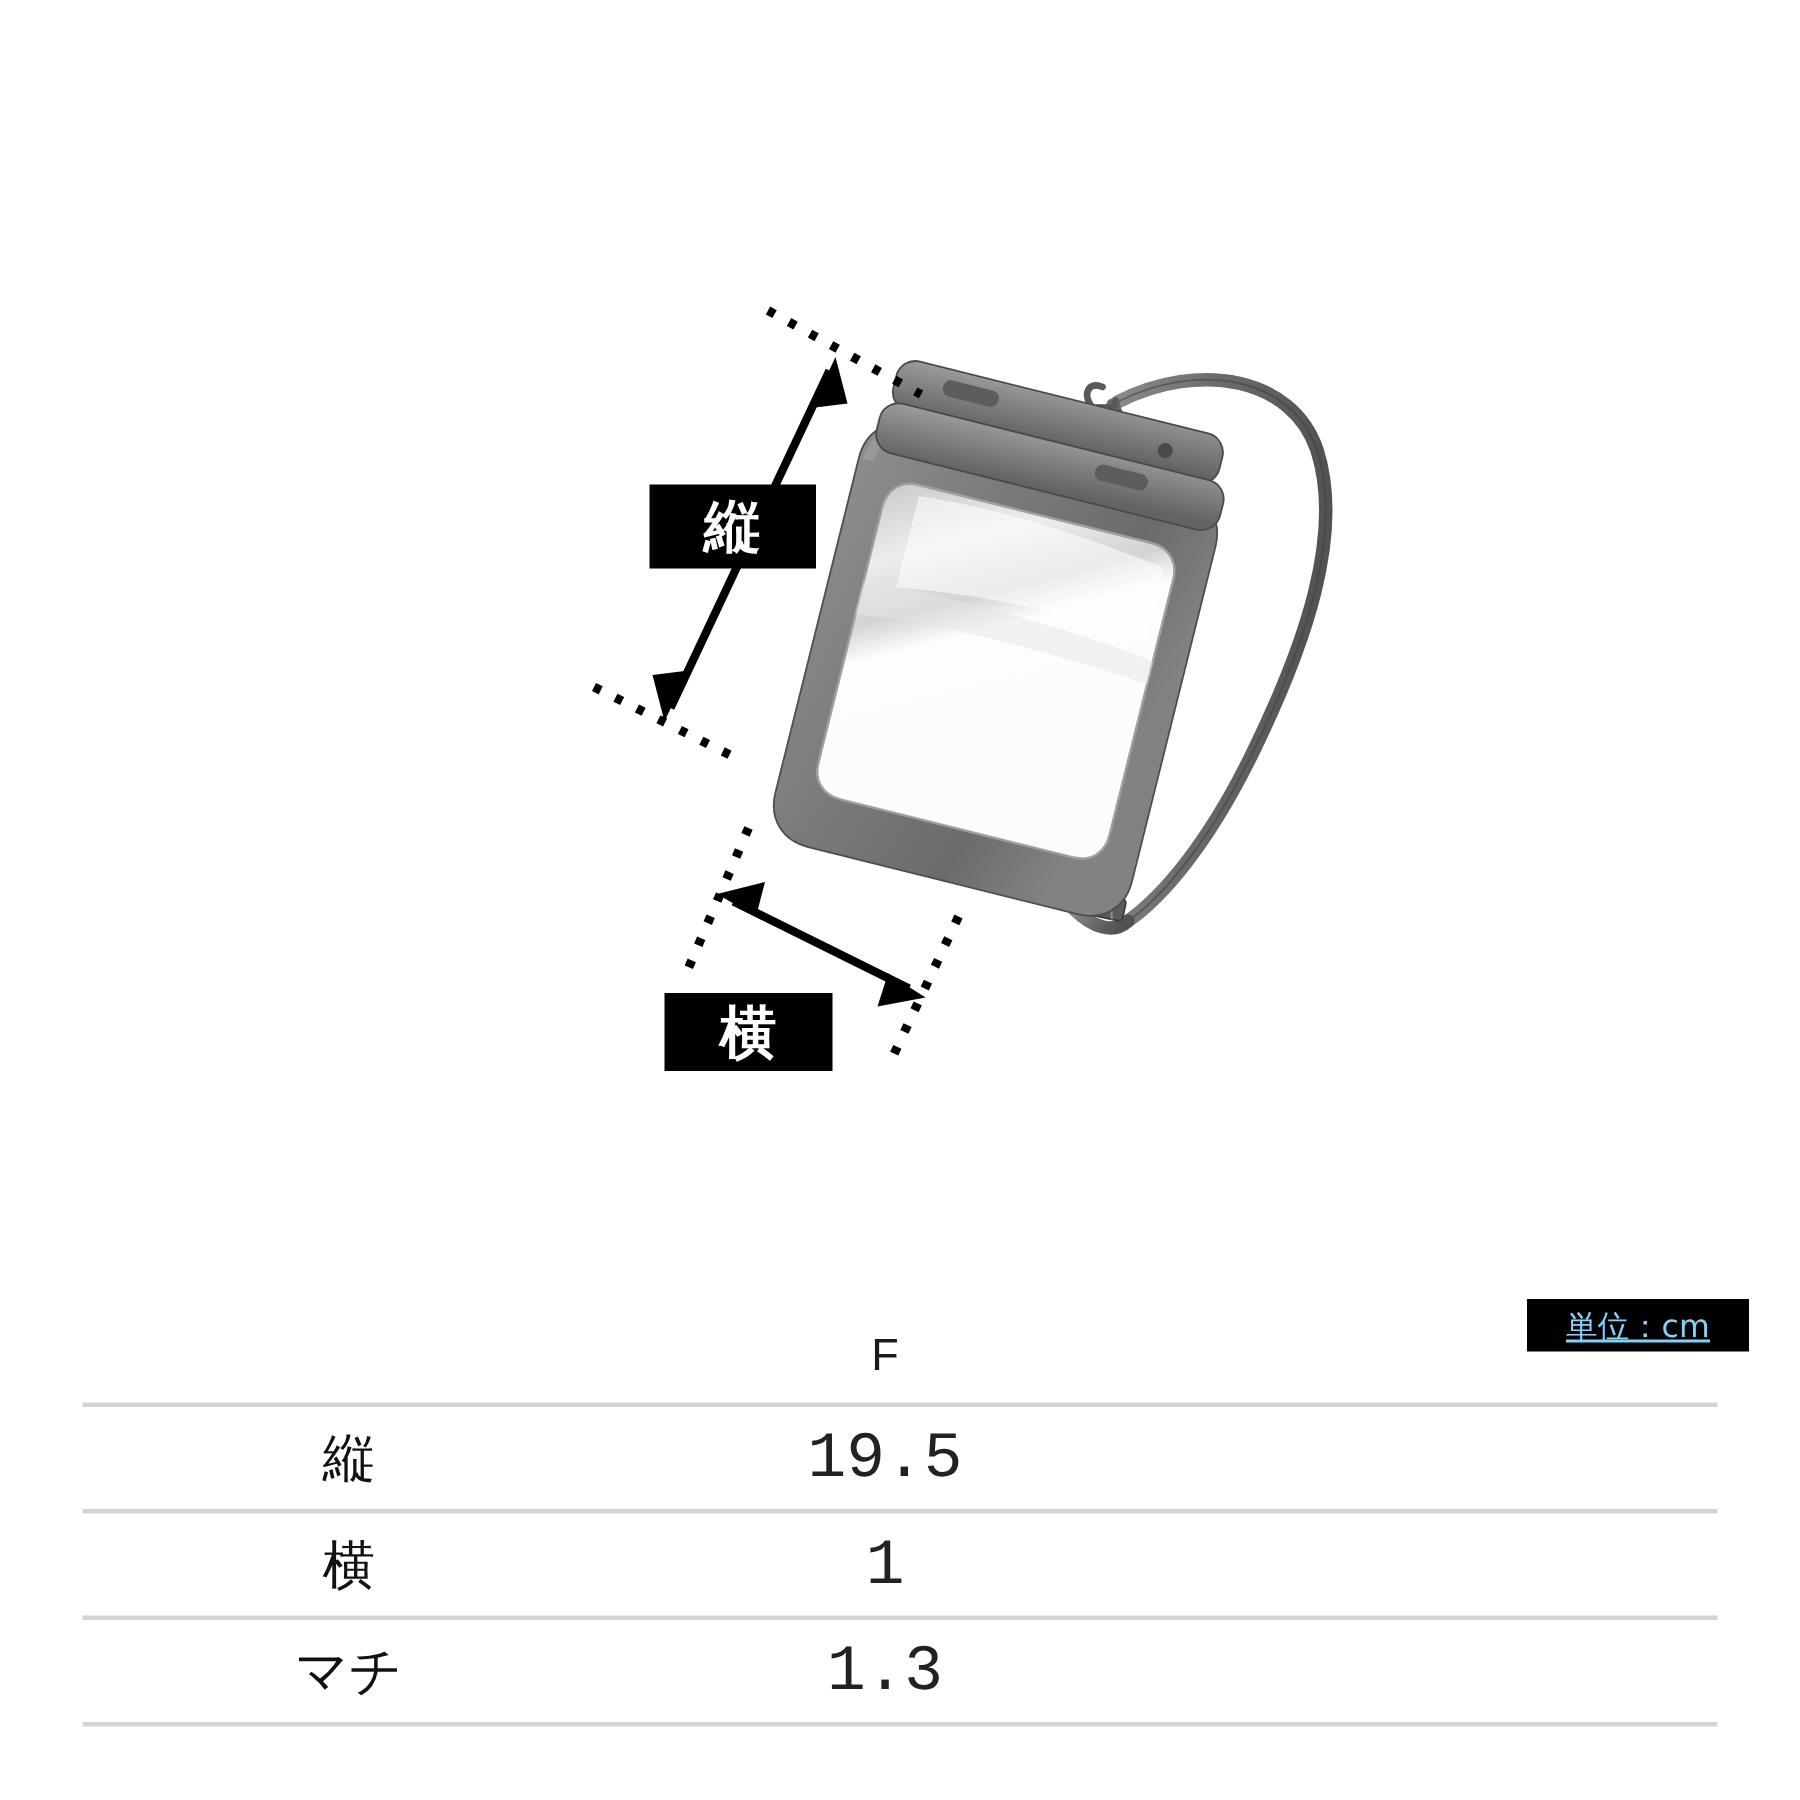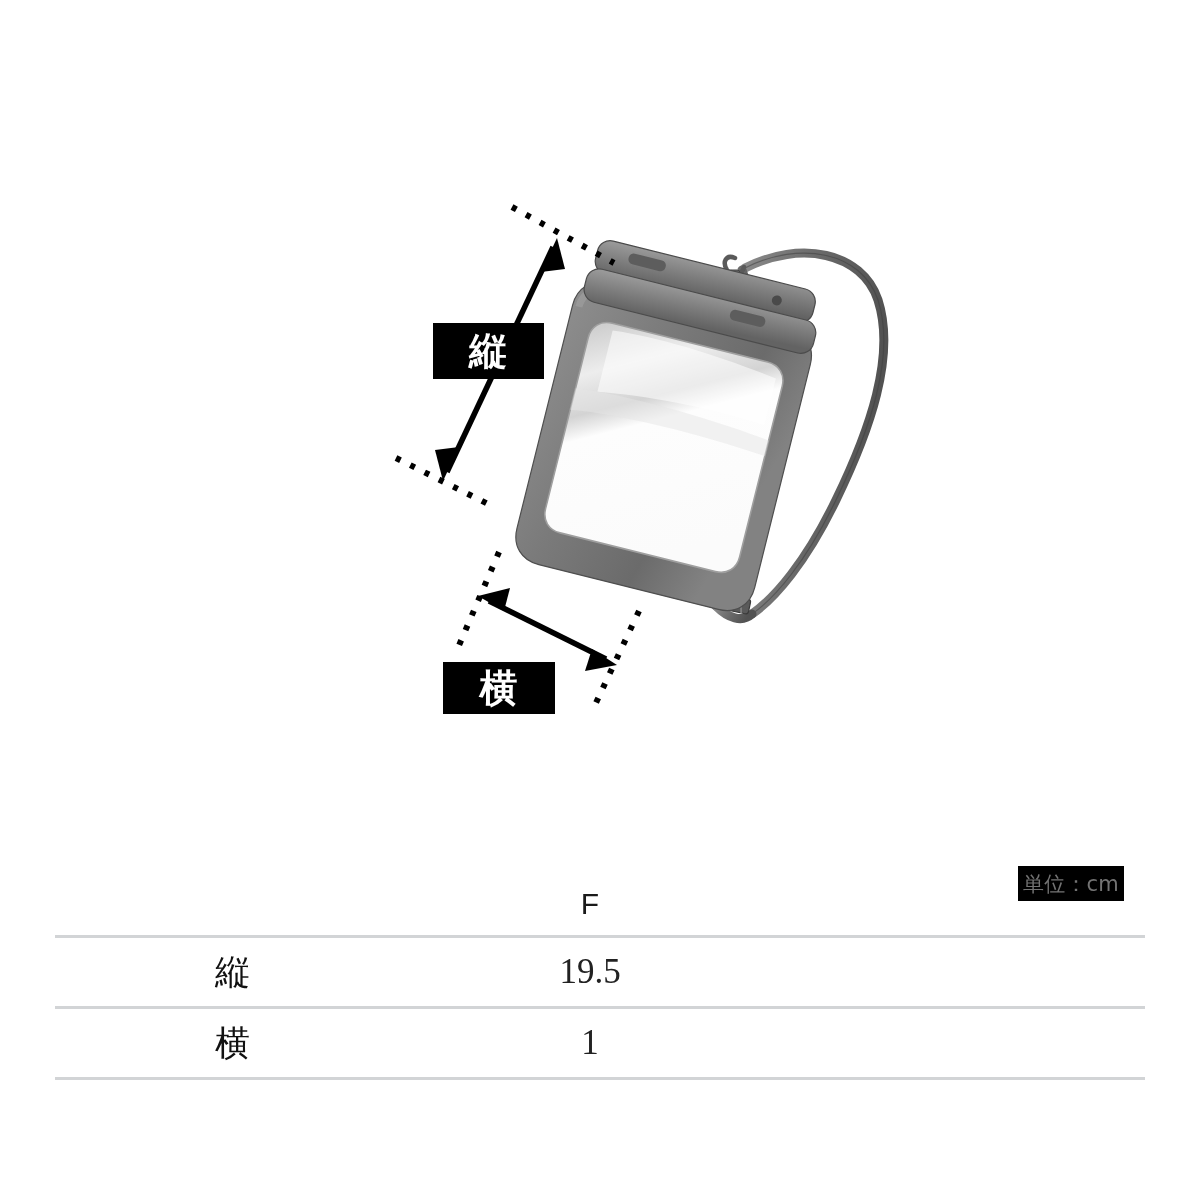--- a/index.html
+++ b/index.html
@@ -56,31 +56,32 @@
     width: 112px;
     height: 52px;
     font-size: 38px;
   }
 
   
   #unit-badge {
     position: absolute;
     left: 1018px;
     top: 866px;
-    width: 106px;
+    width: 148px;
     height: 35px;
     background: #000000;
-    color: #737373;
+    color: #7dd3fc;
     display: flex;
     align-items: center;
     justify-content: center;
     font-size: 21px;
     font-family: "DejaVu Sans", "Liberation Sans", sans-serif;
     letter-spacing: 0.01em;
     z-index: 5;
+    text-decoration: underline;
   }
 
   
   #size-table {
     position: absolute;
     left: 55px;
     top: 872px;
     width: 1090px;
     border-collapse: collapse;
     table-layout: fixed;
@@ -113,22 +114,22 @@
   }
   #size-table tbody td {
     height: 68px;
   }
   .cell-label {
     font-size: 35px;
     font-family: "DejaVu Sans", "Liberation Sans", sans-serif;
     color: #111111;
   }
   .cell-value {
-    font-size: 35px;
-    font-family: Liberation Serif, serif;
+    font-size: 43px;
+    font-family: Liberation Mono, monospace;
     color: #222222;
   }
 </style>
 </head>
 <body>
 
 <div id="illustration">
   <svg viewBox="0 0 1200 840" xmlns="http://www.w3.org/2000/svg">
     <defs>
       <linearGradient id="bodyGrad" x1="0" y1="0" x2="1" y2="0.35">
@@ -280,14 +281,19 @@
     <tr>
       <td class="cell-label">縦</td>
       <td class="cell-value">19.5</td>
       <td></td>
     </tr>
     <tr>
       <td class="cell-label">横</td>
       <td class="cell-value">1</td>
       <td></td>
     </tr>
+    <tr>
+      <td class="cell-label">マチ</td>
+      <td class="cell-value">1.3</td>
+      <td></td>
+    </tr>
   </tbody>
 </table>
 
 </body></html>

